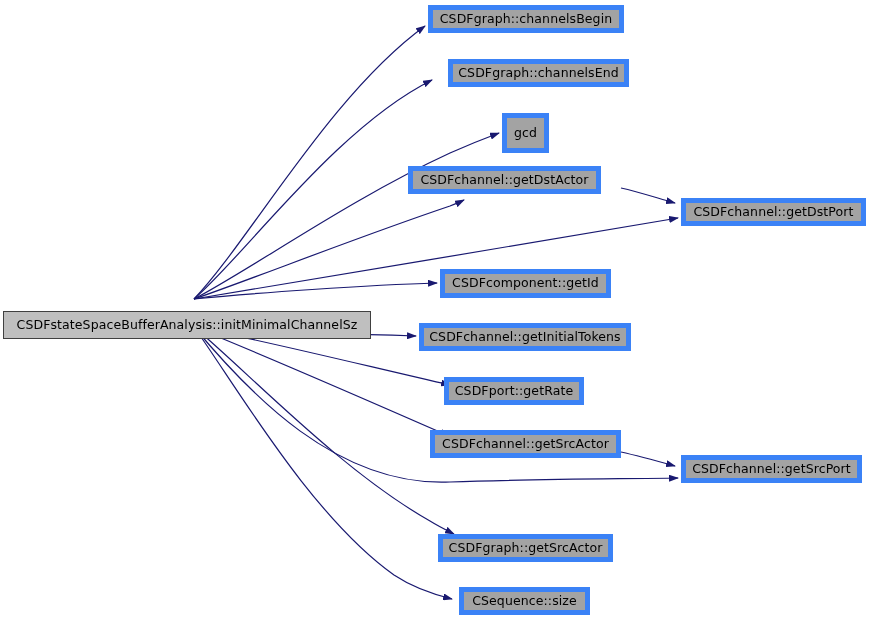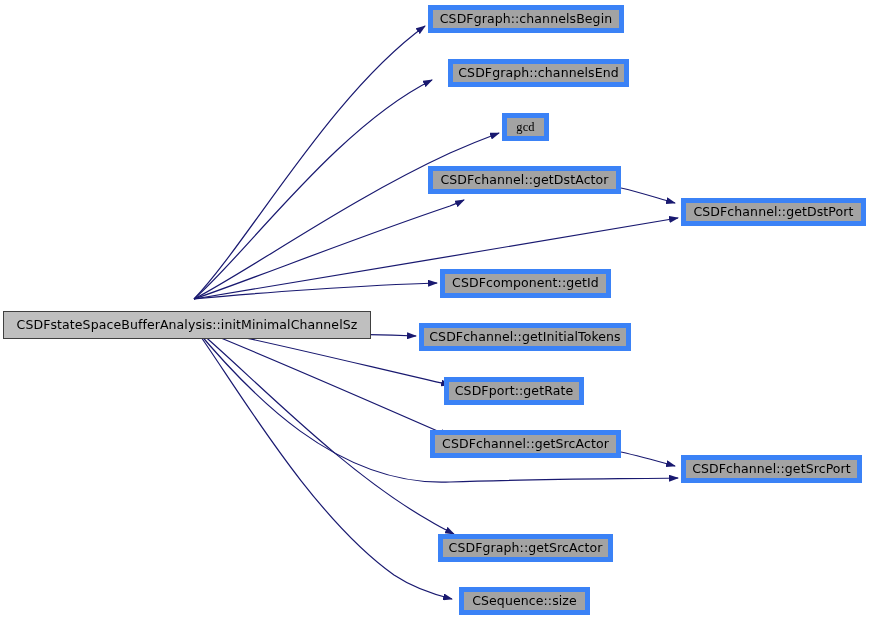--- a/index.html
+++ b/index.html
@@ -79,24 +79,24 @@
   <div id="nodes-layer">
       <div class="node highlight" style="left: 3px; top: 299px; width: 368px; height: 28px;">
         <span class="node-label">CSDFstateSpaceBufferAnalysis::initMinimalChannelSz</span>
       </div>
       <div class="node" style="left: 428px; top: 5px; width: 196px; height: 28px;">
         <span class="node-label">CSDFgraph::channelsBegin</span>
       </div>
       <div class="node" style="left: 448px; top: 59px; width: 181px; height: 28px;">
         <span class="node-label">CSDFgraph::channelsEnd</span>
       </div>
-      <div class="node" style="left: 502px; top: 113px; width: 47px; height: 28px; font-family: Liberation Serif, serif;">
+      <div class="node" style="left: 502px; top: 113px; width: 47px; height: 40px;">
         <span class="node-label">gcd</span>
       </div>
-      <div class="node" style="left: 428px; top: 166px; width: 193px; height: 28px;">
+      <div class="node" style="left: 408px; top: 166px; width: 193px; height: 28px;">
         <span class="node-label">CSDFchannel::getDstActor</span>
       </div>
       <div class="node" style="left: 681px; top: 182px; width: 185px; height: 28px; margin-top: 16px;">
         <span class="node-label">CSDFchannel::getDstPort</span>
       </div>
       <div class="node" style="left: 440px; top: 269px; width: 171px; height: 29px;">
         <span class="node-label">CSDFcomponent::getId</span>
       </div>
       <div class="node" style="left: 419px; top: 323px; width: 212px; height: 28px;">
         <span class="node-label">CSDFchannel::getInitialTokens</span>

